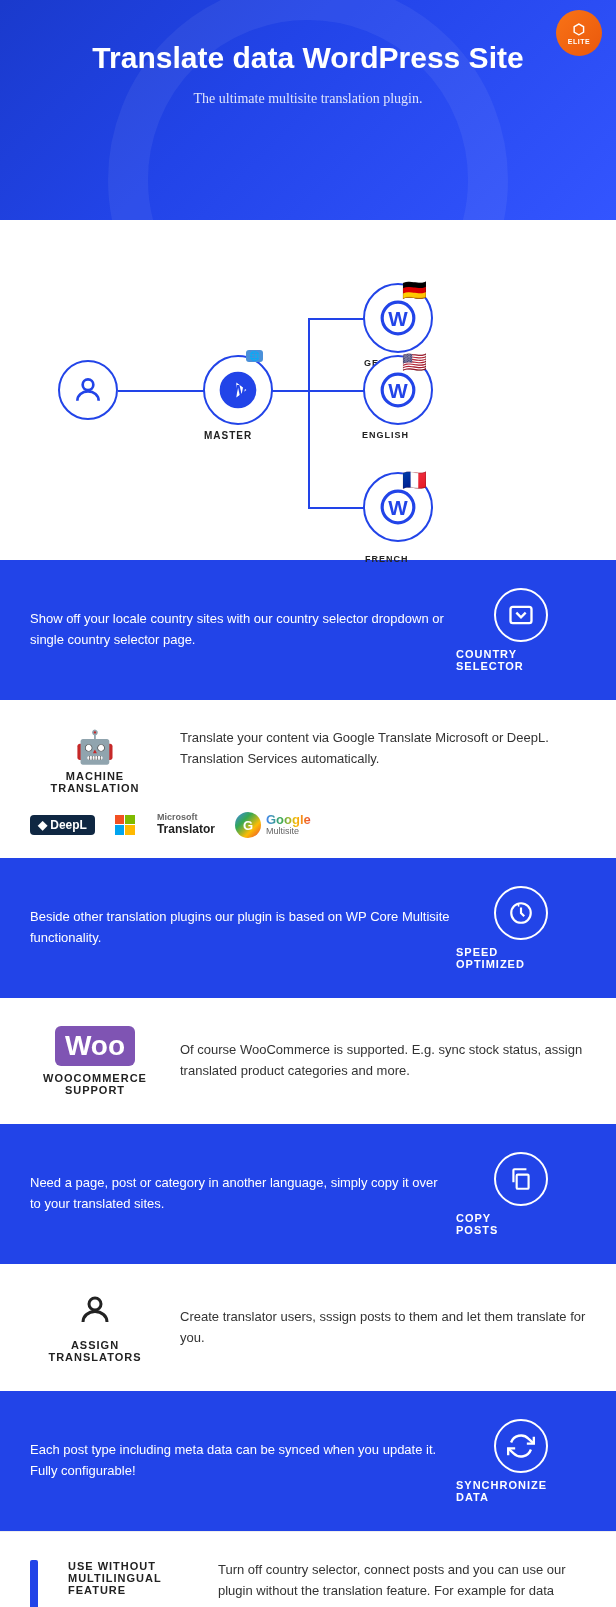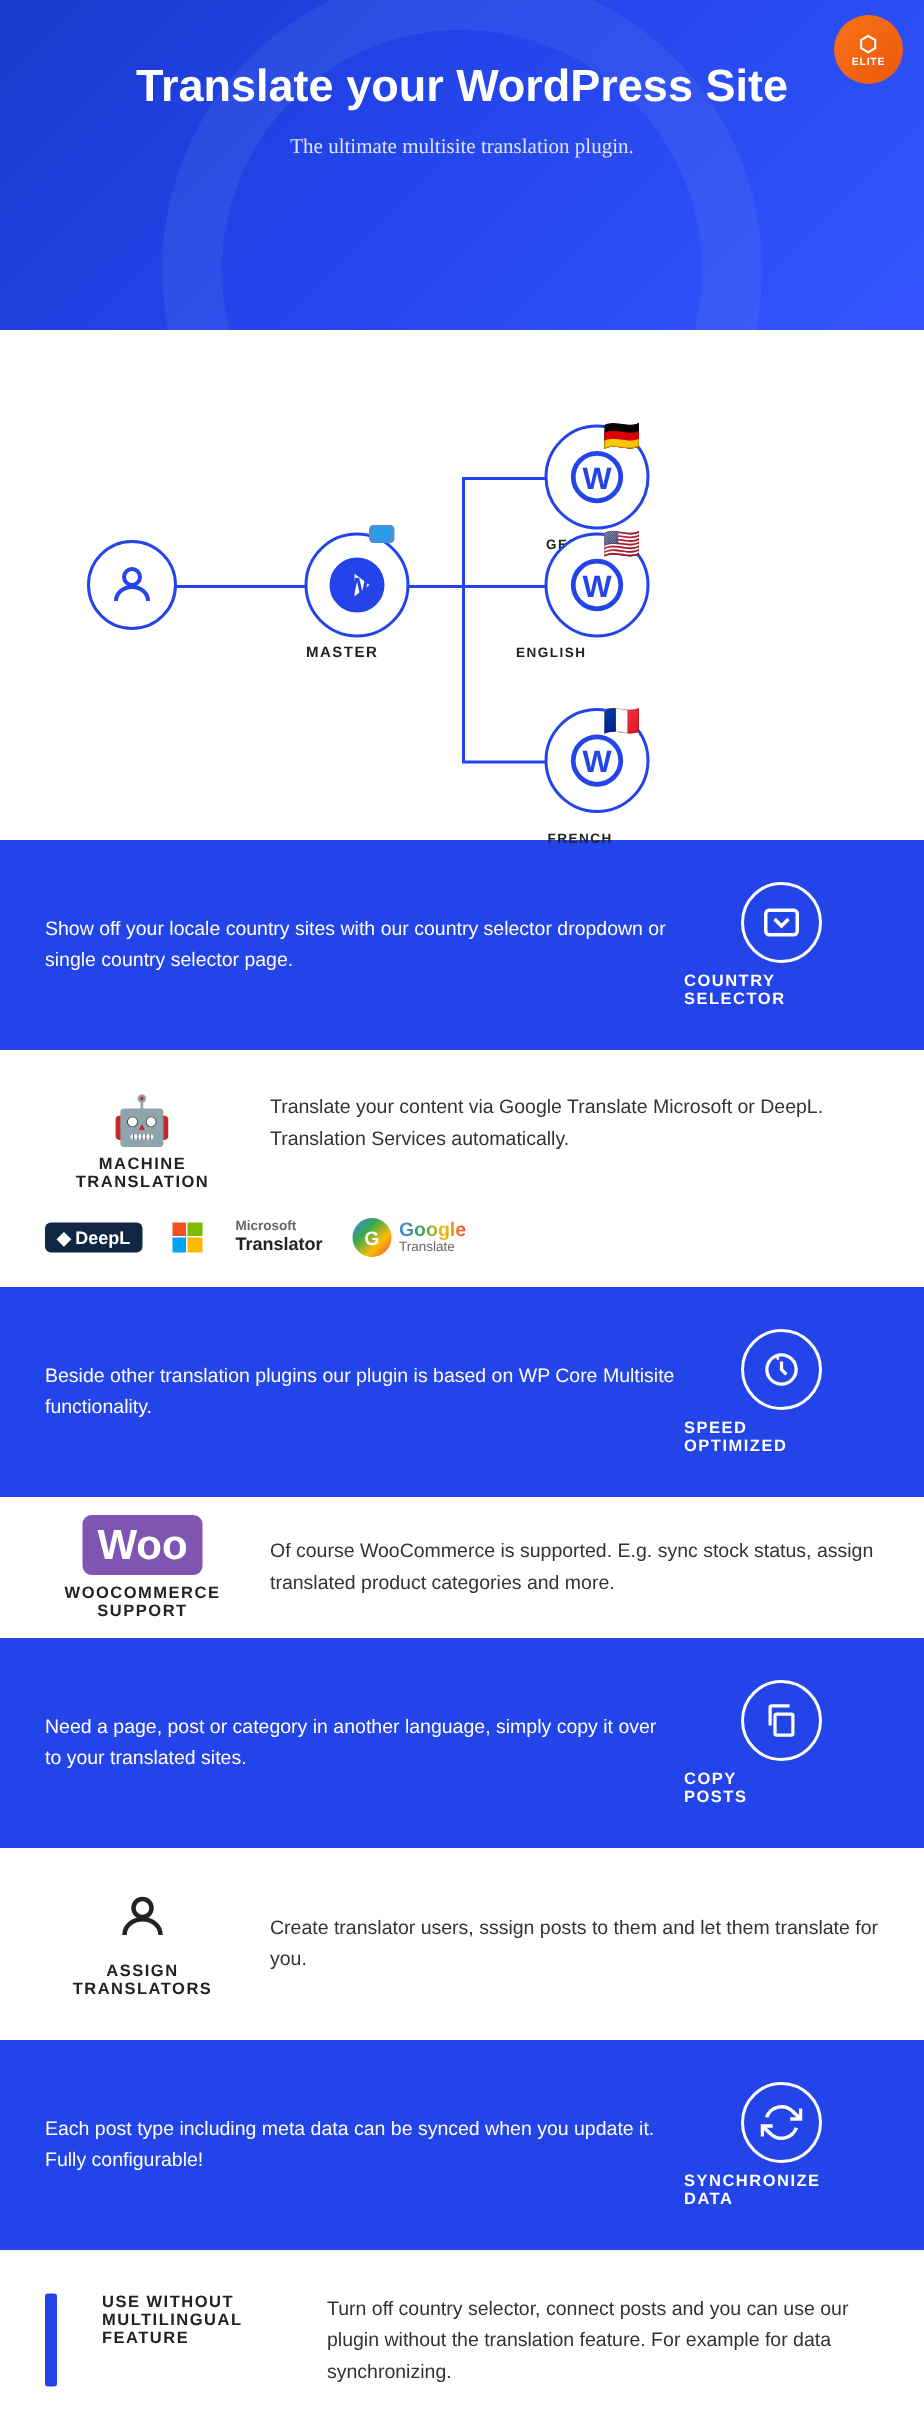--- a/index.html
+++ b/index.html
@@ -206,21 +206,21 @@
     }
     .ms-grid div { }
     .google-logo {
       display: flex; align-items: center; gap: 5px;
       font-size: 11px;
     }
 
     
     .woo-section {
       background: #fff;
-      padding: 12px 30px;
+      padding: 28px 30px;
       display: flex;
       align-items: center;
       gap: 20px;
     }
     .woo-icon-block {
       width: 130px;
       text-align: center;
       flex-shrink: 0;
     }
     .woo-logo {
@@ -269,21 +269,21 @@
     }
   </style>
 </head>
 <body>
 
 <div class="hero">
   <div class="hero-badge">
     <span class="hero-badge-icon">⬡</span>
     <span>ELITE</span>
   </div>
-  <h1>Translate your WordPress Site</h1>
+  <h1>Translate data WordPress Site</h1>
   <p>The ultimate multisite translation plugin.</p>
 </div>
 
 <div class="diagram-section">
   <div class="diagram">
 
     <div class="user-circle" style="left:30px; top:110px;">
       <svg width="32" height="32" viewBox="0 0 24 24" fill="none" stroke="#2244e8" stroke-width="2">
         <circle cx="12" cy="8" r="4"></circle>
         <path d="M4 20c0-4 3.6-7 8-7s8 3 8 7"></path>
@@ -321,21 +321,21 @@
     <div style="position:absolute; left:374px; top:28px; font-size:20px;">🇩🇪</div>
     <div class="lang-label" style="left:336px; top:108px;">GERMAN</div>
 
     <div class="wp-circle" style="left:335px; top:105px;">
       <svg width="38" height="38" viewBox="0 0 24 24">
         <circle cx="12" cy="12" r="10" fill="none" stroke="#2244e8" stroke-width="2"></circle>
         <text x="12" y="17" text-anchor="middle" font-size="13" font-weight="900" fill="#2244e8">W</text>
       </svg>
     </div>
     <div style="position:absolute; left:374px; top:100px; font-size:20px;">🇺🇸</div>
-    <div class="lang-label" style="left:316px; top:180px;">ENGLISH</div>
+    <div class="lang-label" style="left:334px; top:180px;">ENGLISH</div>
 
     <div class="wp-circle" style="left:335px; top:222px;">
       <svg width="38" height="38" viewBox="0 0 24 24">
         <circle cx="12" cy="12" r="10" fill="none" stroke="#2244e8" stroke-width="2"></circle>
         <text x="12" y="17" text-anchor="middle" font-size="13" font-weight="900" fill="#2244e8">W</text>
       </svg>
     </div>
     <div style="position:absolute; left:374px; top:218px; font-size:20px;">🇫🇷</div>
     <div class="lang-label" style="left:337px; top:304px;">FRENCH</div>
   </div>
@@ -383,21 +383,21 @@
       <div style="line-height:1.1;">
         <div style="font-size:9px; font-weight:600; color:#666;">Microsoft</div>
         <div style="font-size:12px; font-weight:600; color:#222;">Translator</div>
       </div>
     </div>
 
     <div class="google-logo">
       <div style="width:26px; height:26px; border-radius:50%; background:linear-gradient(135deg,#4285f4,#34a853,#fbbc05,#ea4335); display:flex;align-items:center;justify-content:center; font-size:13px; font-weight:900; color:#fff;">G</div>
       <div style="line-height:1.1;">
         <div style="font-size:13px; font-weight:700; background:linear-gradient(90deg,#4285f4,#34a853,#fbbc05,#ea4335); -webkit-background-clip:text; -webkit-text-fill-color:transparent;">Google</div>
-        <div style="font-size:9px; color:#666;">Translate</div>
+        <div style="font-size:9px; color:#666;">Multisite</div>
       </div>
     </div>
   </div>
 </div>
 
 <div class="feature-row-blue">
   <div class="feature-text">
     <span>Beside other translation plugins our plugin is based on WP Core Multisite functionality.</span>
   </div>
   <div class="feature-icon-block">

